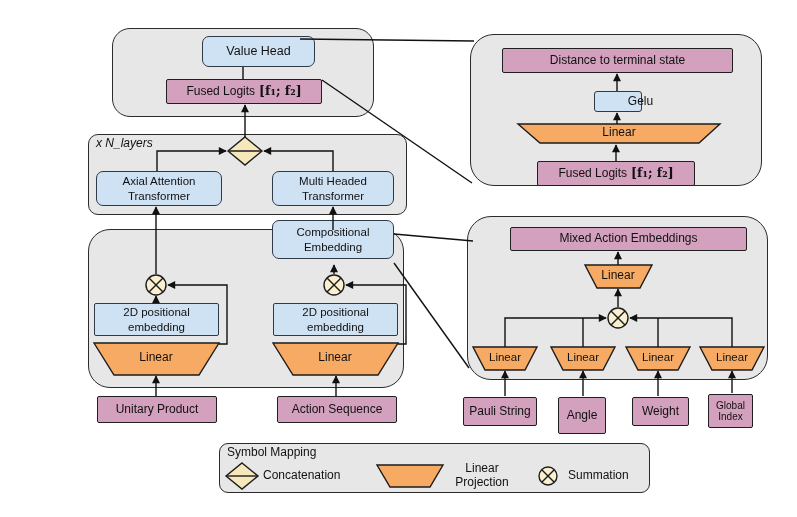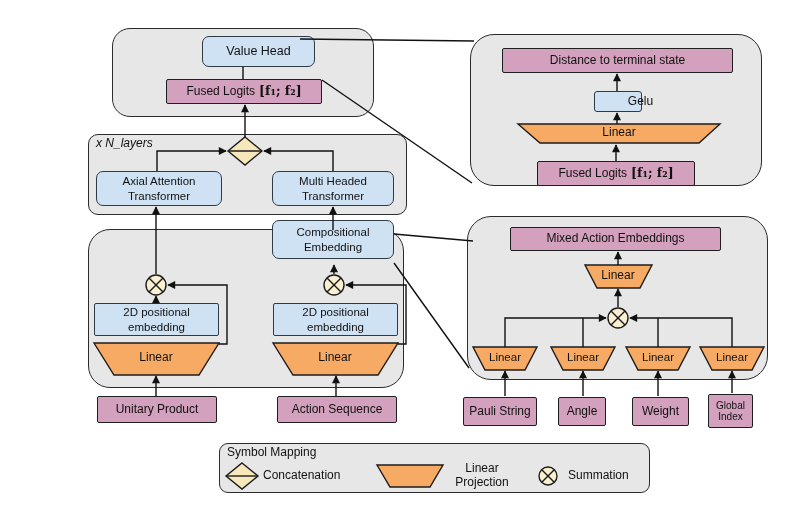--- a/index.html
+++ b/index.html
@@ -91,33 +91,33 @@
   </div>
   <div class="bluebox" style="left:594px;top:91px;width:48px;height:21px;border-radius:3px;font-size:12px;padding-left:45px;">
     <span>Gelu</span>
   </div>
   <div class="lbl" style="left:587px;top:123px;width:64px;height:20px;">Linear</div>
   <div class="purplebox" style="left:537px;top:161px;width:158px;height:25px;">
     <span>Fused Logits</span>
     <span class="math">[f₁; f₂]</span>
   </div>
 
-  <div class="purplebox" style="left:510px;top:227px;width:211px;height:24px;">
+  <div class="purplebox" style="left:510px;top:227px;width:237px;height:24px;">
     <span>Mixed Action Embeddings</span>
   </div>
   <div class="lbl" style="left:586px;top:265px;width:64px;height:22px;">Linear</div>
   <div class="lbl" style="left:473px;top:347px;width:64px;height:21px;font-size:11.5px;">Linear</div>
   <div class="lbl" style="left:551px;top:347px;width:64px;height:21px;font-size:11.5px;">Linear</div>
   <div class="lbl" style="left:626px;top:347px;width:64px;height:21px;font-size:11.5px;">Linear</div>
   <div class="lbl" style="left:700px;top:347px;width:64px;height:21px;font-size:11.5px;">Linear</div>
 
   <div class="purplebox" style="left:463px;top:397px;width:74px;height:29px;">
     <span>Pauli String</span>
   </div>
-  <div class="purplebox" style="left:558px;top:397px;width:48px;height:29px;">
+  <div class="purplebox" style="left:558px;top:397px;width:48px;height:37px;">
     <span>Angle</span>
   </div>
   <div class="purplebox" style="left:632px;top:397px;width:57px;height:29px;">
     <span>Weight</span>
   </div>
   <div class="purplebox" style="left:708px;top:394px;width:45px;height:34px;font-size:10px;">
     <span>Global
 Index</span>
   </div>
 

